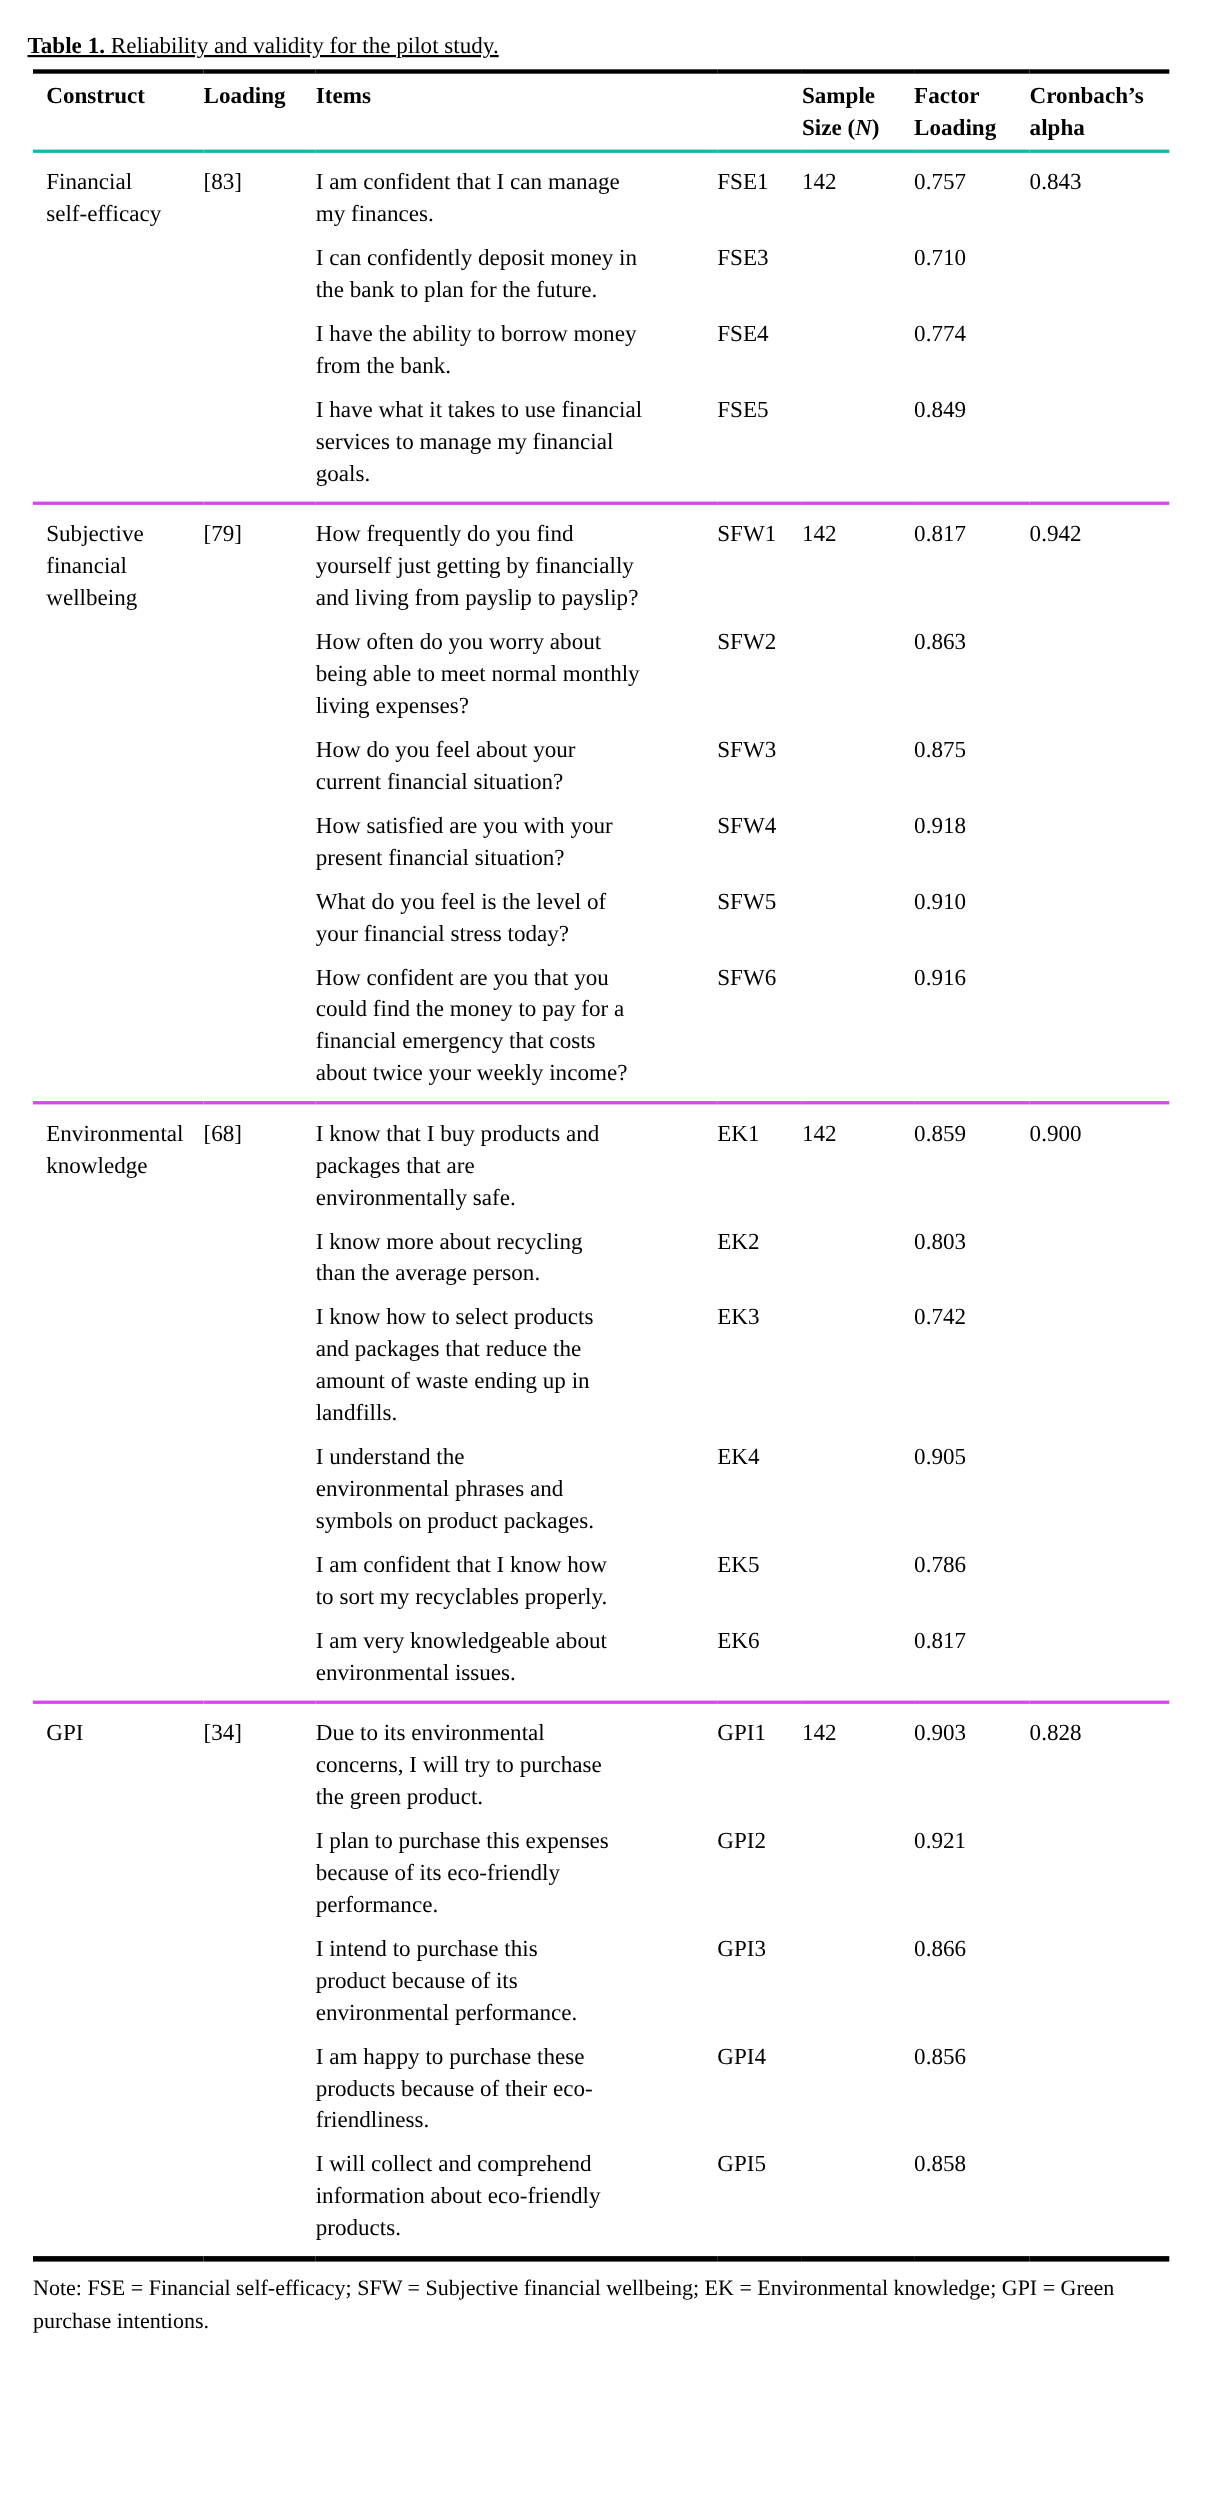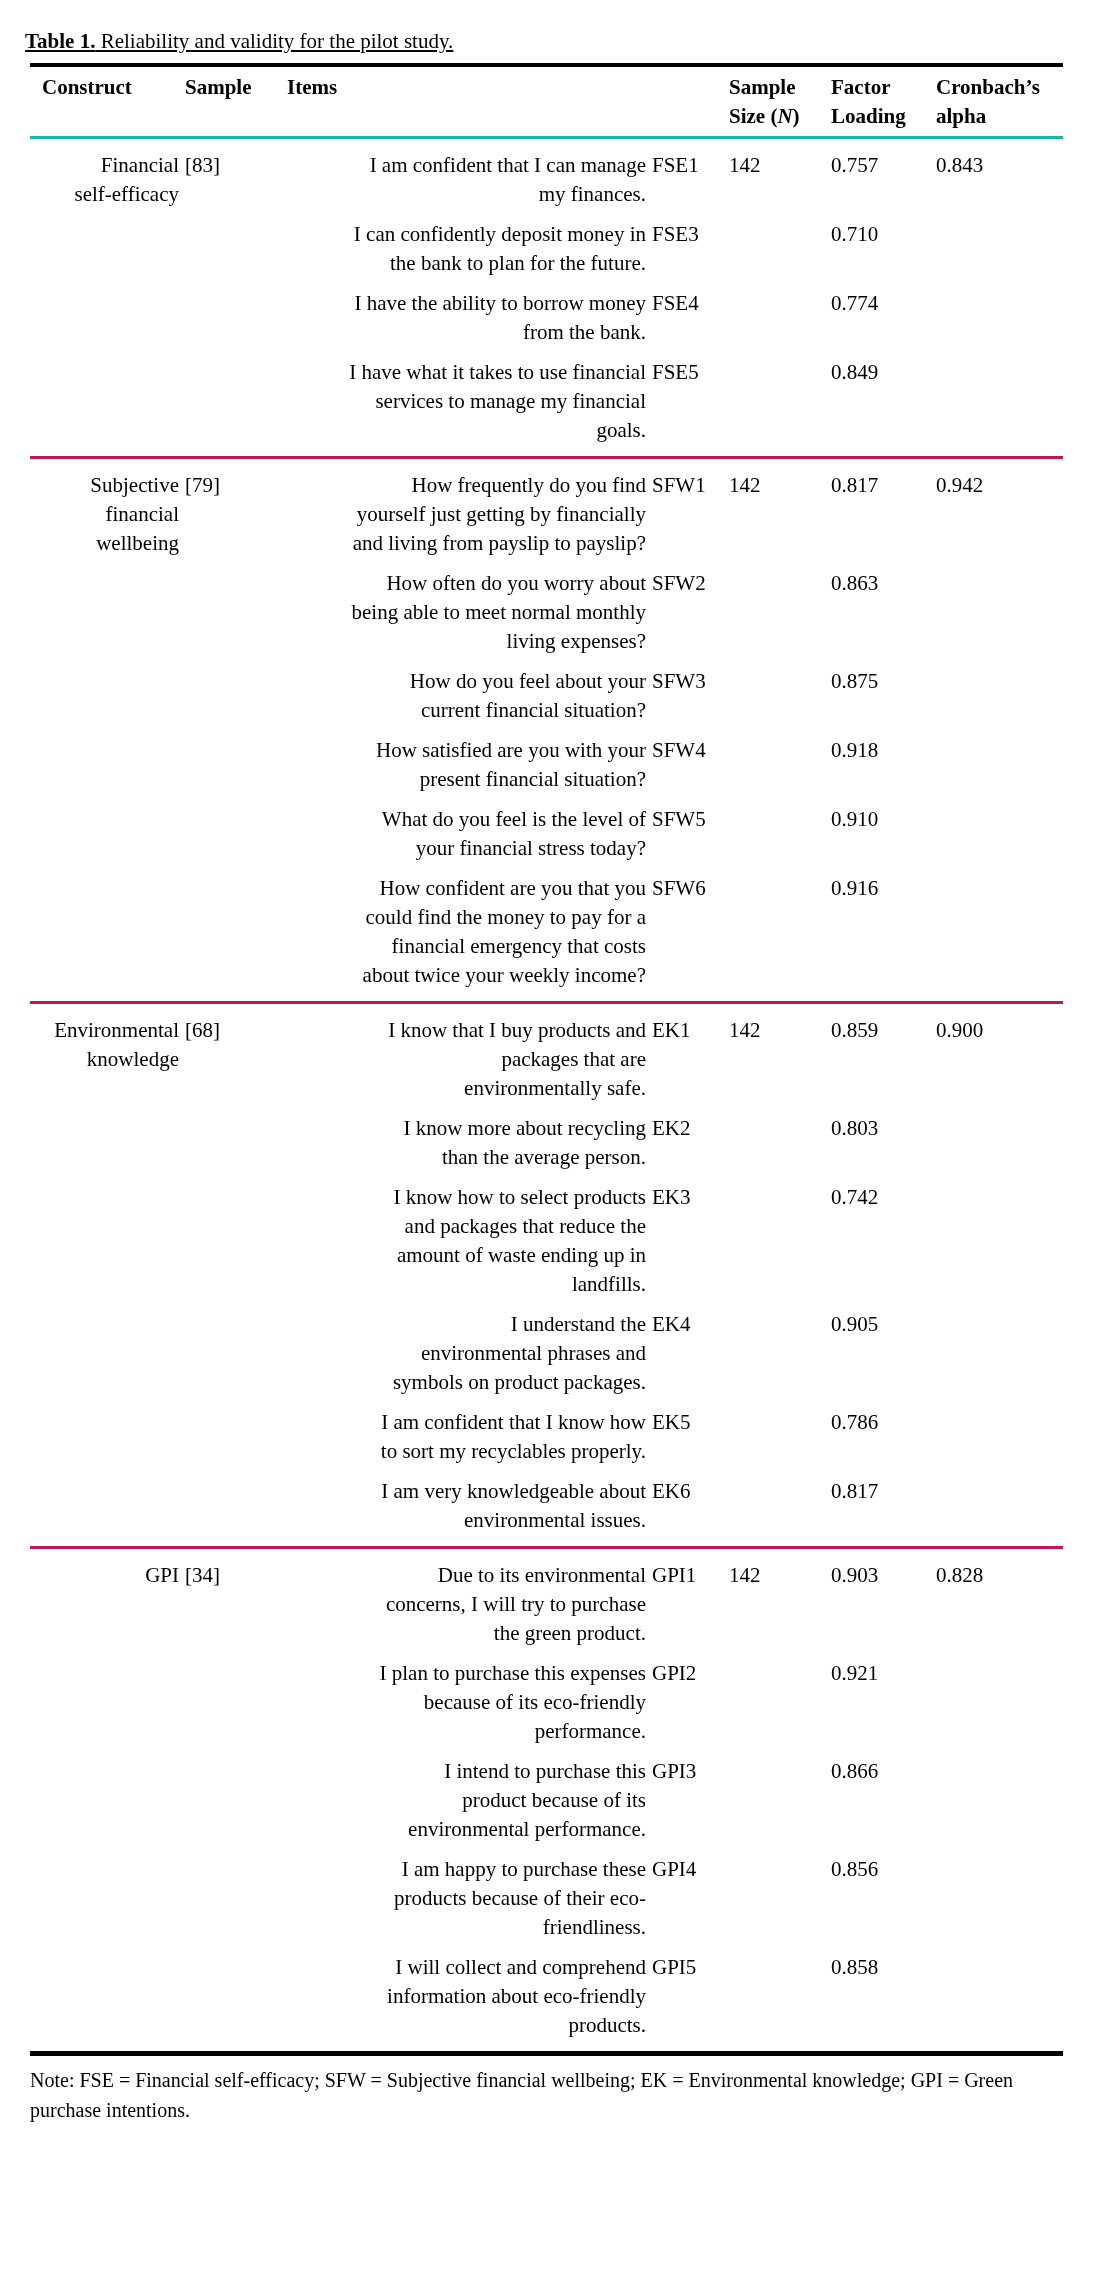--- a/index.html
+++ b/index.html
@@ -29,21 +29,21 @@
     border-collapse: collapse;
     table-layout: fixed;
     width: 1033px;
     border-top: 4px solid #000;
     border-bottom: 5px solid #000;
   }
   thead tr {
     border-bottom: 3px solid #14b8a6;
   }
   tbody + tbody {
-    border-top: 3px solid #be185d;
+    border-top: 3px solid #d946ef;
   }
   th, td {
     vertical-align: top;
     text-align: left;
     font-size: 21px;
     line-height: 29px;
     padding: 0 6px 11px 0;
     overflow: hidden;
   }
   th {
@@ -52,21 +52,20 @@
     padding-bottom: 5px;
   }
   th.col-construct, td.col-construct {
     padding-left: 12px;
   }
   tbody tr:first-child td {
     padding-top: 12px;
   }
   .pre {
     white-space: pre-line;
-    text-align: right;
   }
   .note {
     margin: 9px 0 0 0;
     font-size: 20px;
     line-height: 30px;
     width: 1033px;
     white-space: pre-line;
   }
   em.n-ital { font-style: italic; }
 </style>
@@ -83,21 +82,21 @@
       <col style="width:102px">
       <col style="width:365px">
       <col style="width:77px">
       <col style="width:102px">
       <col style="width:105px">
       <col style="width:127px">
     </colgroup>
     <thead>
       <tr>
         <th class="col-construct">Construct</th>
-        <th>Sample</th>
+        <th>Loading</th>
         <th>Items</th>
         <th></th>
         <th><span>Sample Size (</span><em class="n-ital">N</em><span>)</span></th>
         <th>Factor Loading</th>
         <th>Cronbach’s alpha</th>
       </tr>
     </thead>
   <tbody>
         <tr>
           <td class="col-construct pre">Financial

